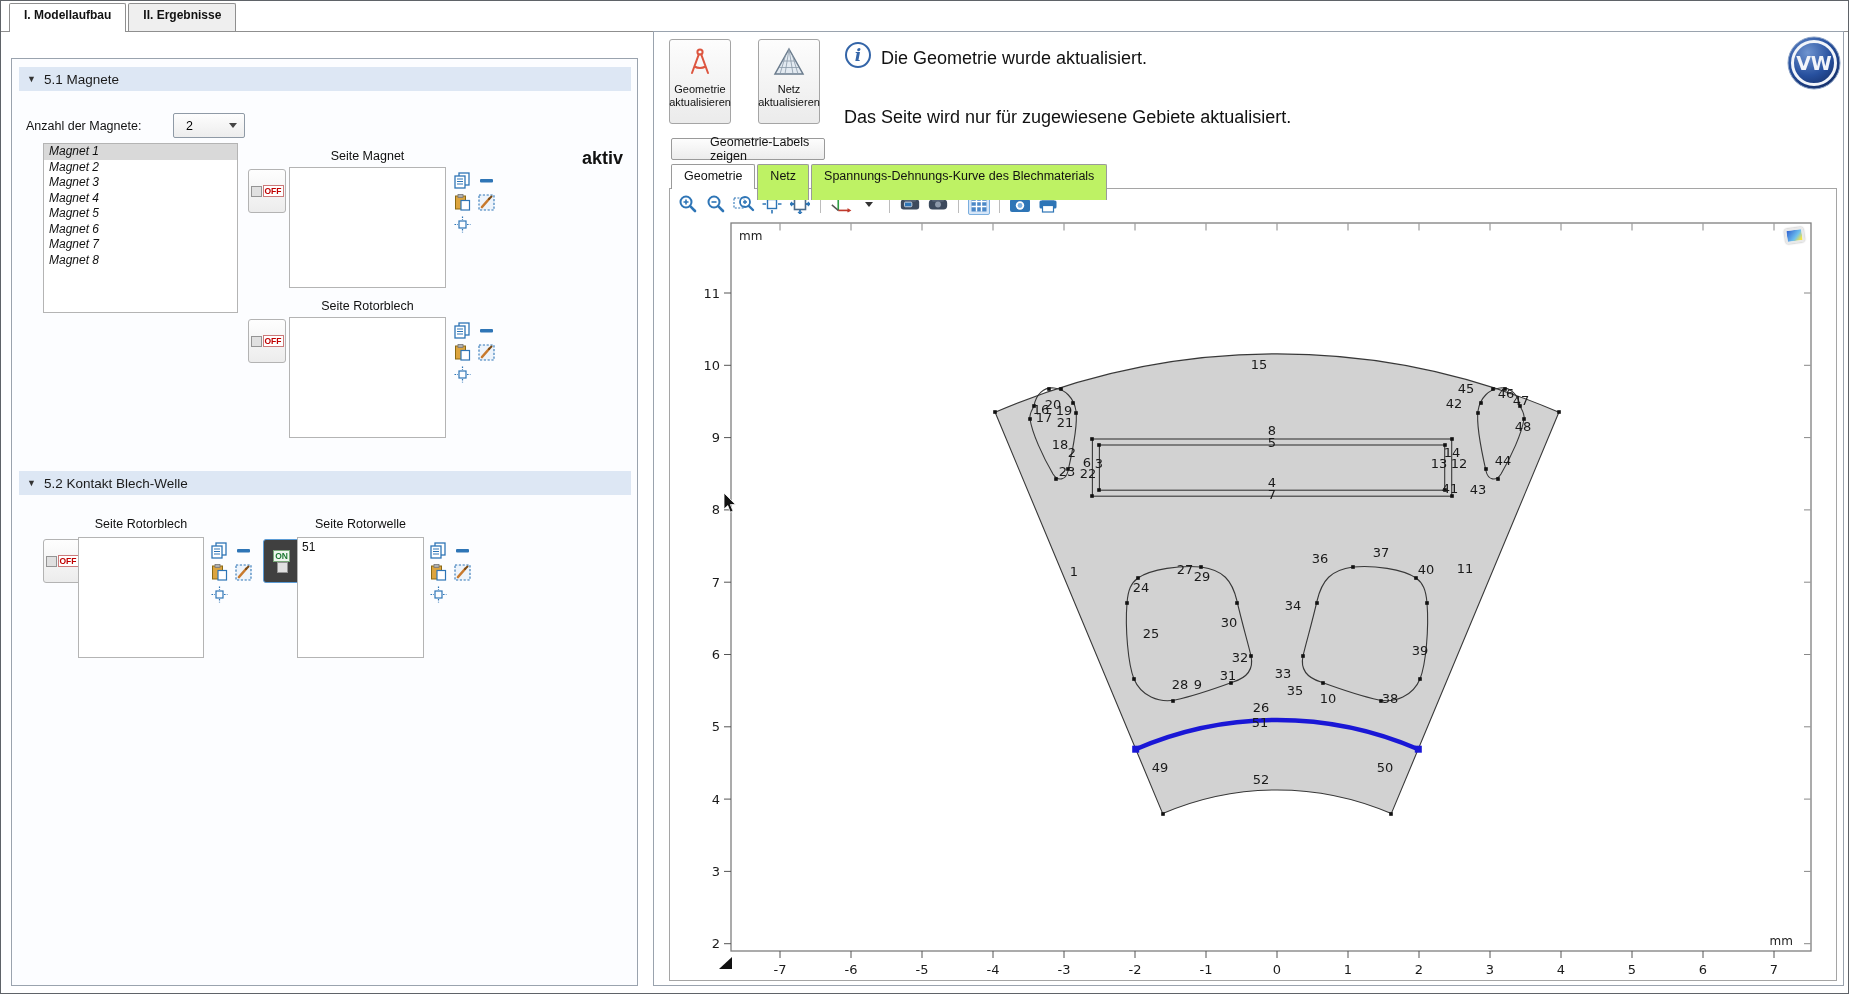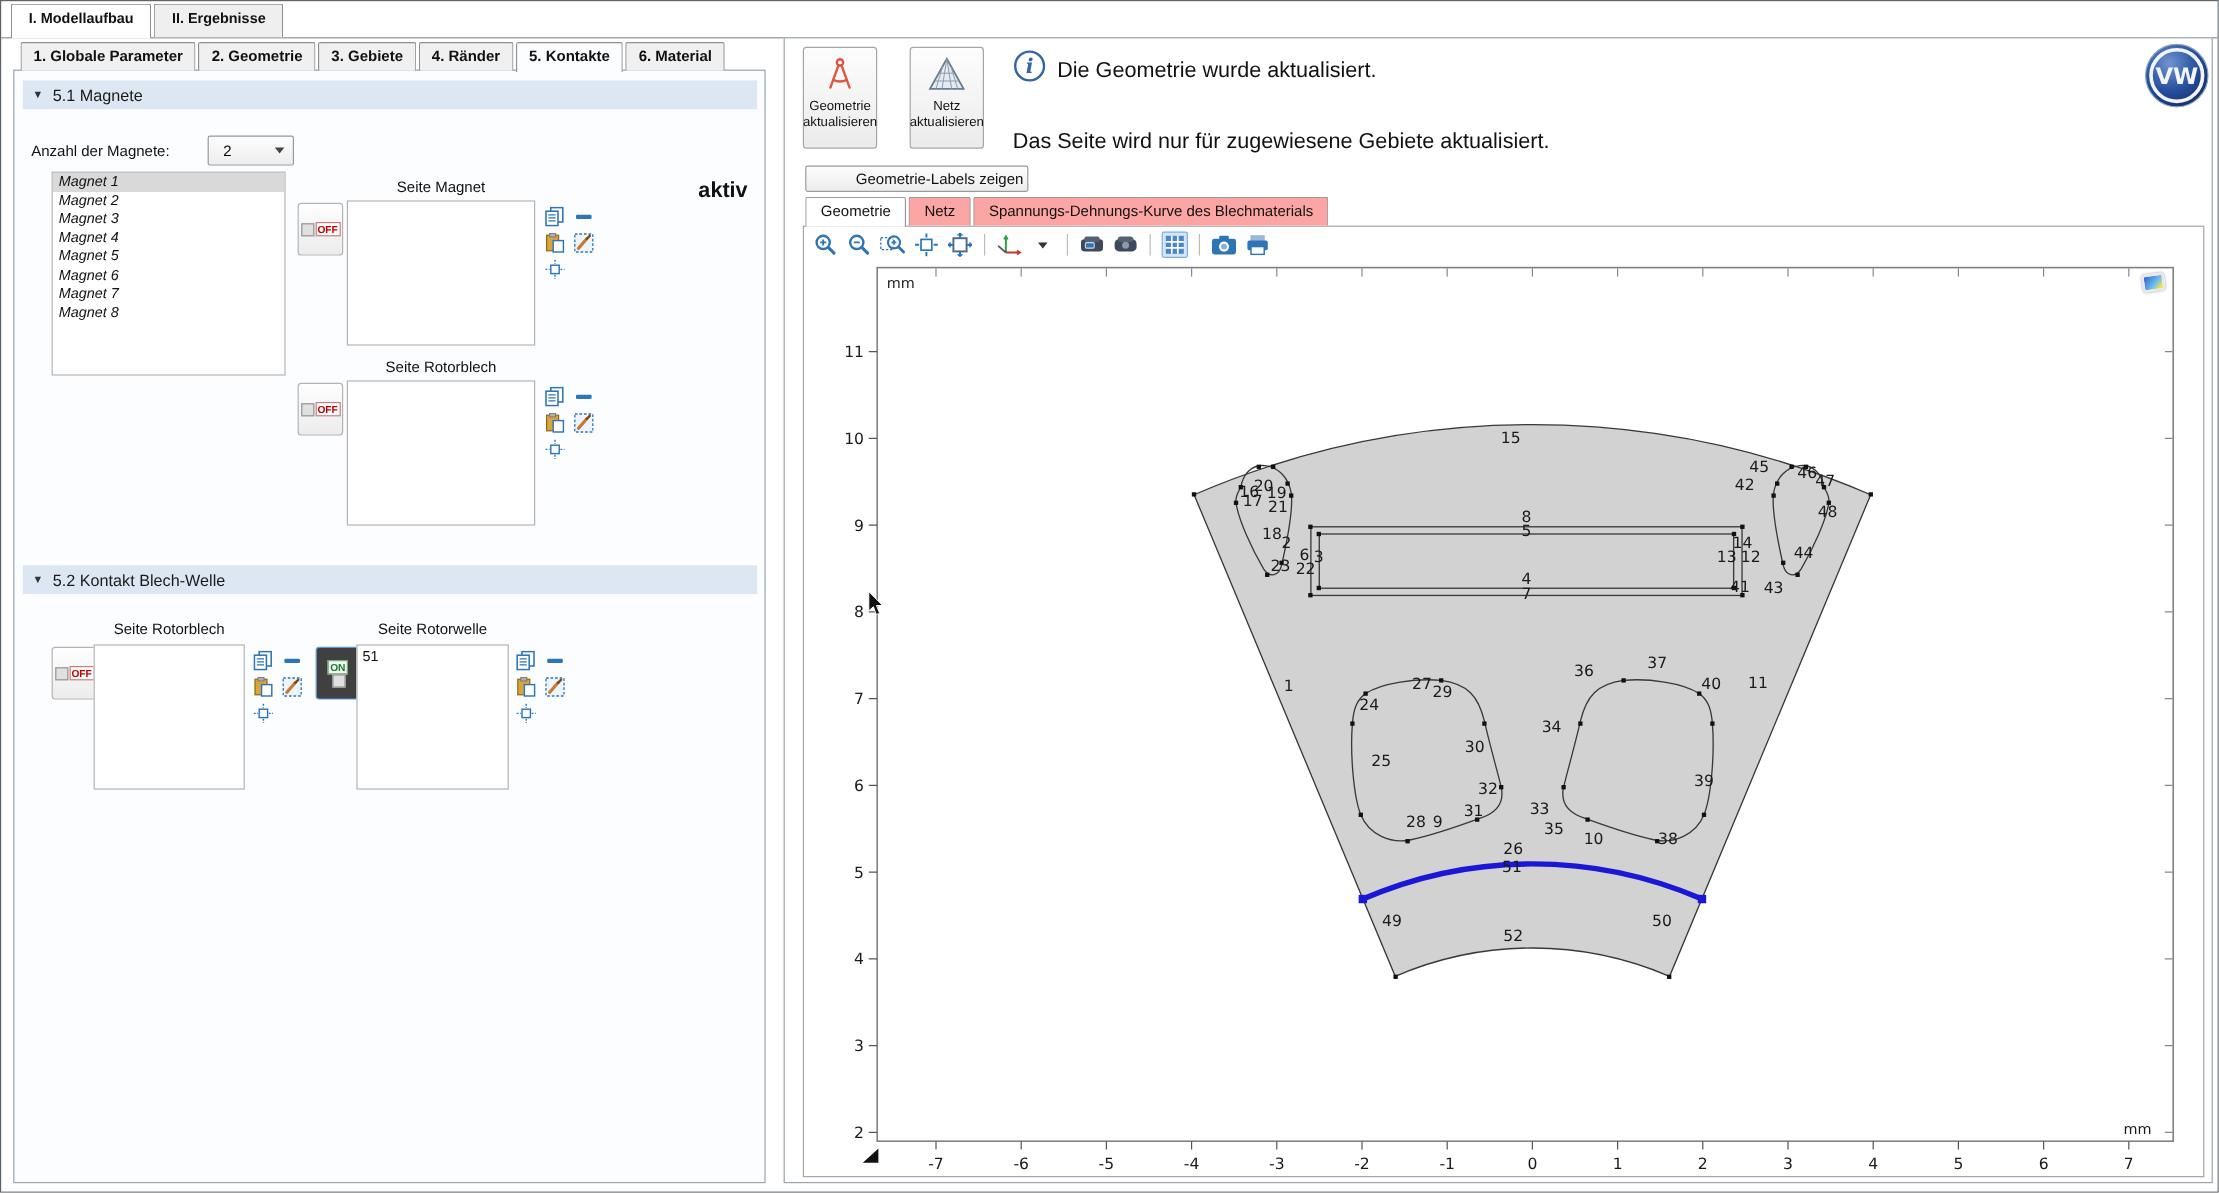--- a/index.html
+++ b/index.html
@@ -66,23 +66,23 @@
                  background:#fff; border:1px solid #9aa3ae; }
   .big-btn { position:absolute; width:62px; height:85px; background:linear-gradient(#fdfdfd,#ebebeb);
              border:1px solid #a5a5a5; border-radius:3px; display:flex; flex-direction:column;
              align-items:center; justify-content:flex-start; padding-top:6px; }
   .big-btn .lbl { font-size:11px; color:#111; text-align:center; line-height:13px; margin-top:5px; }
   .info-text { position:absolute; font-size:18px; color:#111; }
   .small-btn { position:absolute; height:22px; background:linear-gradient(#fdfdfd,#ececec);
                border:1px solid #9a9a9a; border-radius:2px; font-size:12.5px; color:#111;
                display:flex; align-items:center; justify-content:center; }
   .graph-tabs { position:absolute; left:670px; top:163px; display:flex; z-index:3; }
-  .graph-tab { font-size:12.5px; color:#111; padding:4px 12px; background:#fca5a5;
+  .graph-tab { font-size:12.5px; color:#111; padding:4px 12px; background:#bef264;
                border:1px solid #9a9a9a; border-bottom:none; border-radius:2px 2px 0 0;
-               margin-right:2px; height:24px; }
+               margin-right:2px; height:36px; }
   .graph-tab.active { background:#fff; height:25px; }
   .content-box { position:absolute; left:668px; top:187px; width:1168px; height:793px;
                  background:#fff; border:1px solid #a5a5a5; }
   .gtoolbar { position:absolute; left:676px; top:190px; height:26px; display:flex;
               align-items:center; gap:6px; }
   .gsep { width:1px; height:18px; background:#bcbcbc; margin:0 3px; }
   .gicon { width:22px; height:22px; display:flex; align-items:center; justify-content:center; }
   .gicon.active { background:#d6e6f8; border:1px solid #7aaede; border-radius:2px; }
 
   .plot-svg { position:absolute; left:690px; top:216px; }
@@ -103,28 +103,20 @@
 
 <div class="window">
 
   <div class="main-tabs">
       <span class="main-tab active">I. Modellaufbau</span>
       <span class="main-tab">II. Ergebnisse</span>
     </div>
   <div class="main-tab-underline"></div>
 
   <div class="left-panel"></div>
-  <div class="sub-tabs">
-      <span class="sub-tab">1. Globale Parameter</span>
-      <span class="sub-tab">2. Geometrie</span>
-      <span class="sub-tab">3. Gebiete</span>
-      <span class="sub-tab">4. Ränder</span>
-      <span class="sub-tab active">5. Kontakte</span>
-      <span class="sub-tab">6. Material</span>
-    </div>
 
   <div class="section-header" style="top:66px;">
     <span class="tri">▼</span>
     <span>5.1 Magnete</span>
   </div>
 
   <div class="field-label" style="left:25px; top:118px;">Anzahl der Magnete:</div>
   <div class="combo" style="left:172px; top:112px;">
     <span>2</span>
     <span class="caret"></span>
@@ -344,21 +336,21 @@
     <text x="27" y="34" text-anchor="middle" font-family="DejaVu Sans, sans-serif" font-size="19" font-weight="bold" fill="#f2f5fa">VW</text>
   </svg>
 
   <svg style="position:absolute; left:843px; top:40px;" width="28" height="28" viewBox="0 0 28 28">
     <circle cx="14" cy="14" r="12" fill="#fff" stroke="#3465a8" stroke-width="2"></circle>
     <text x="14" y="20" text-anchor="middle" font-family="DejaVu Serif, serif" font-style="italic" font-weight="bold" font-size="17" fill="#3465a8">i</text>
   </svg>
   <div class="info-text" style="left:880px; top:47px;">Die Geometrie wurde aktualisiert.</div>
   <div class="info-text" style="left:843px; top:106px;">Das Seite wird nur für zugewiesene Gebiete aktualisiert.</div>
 
-  <div class="small-btn" style="left:670px; top:137px; width:186px;padding-left:38px;">Geometrie-Labels zeigen</div>
+  <div class="small-btn" style="left:670px; top:137px; width:154px;padding-left:38px;">Geometrie-Labels zeigen</div>
 
   <div class="graph-tabs">
       <span class="graph-tab active">Geometrie</span>
       <span class="graph-tab">Netz</span>
       <span class="graph-tab">Spannungs-Dehnungs-Kurve des Blechmaterials</span>
     </div>
   <div class="content-box"></div>
 
   <div class="gtoolbar">
       <span class="gicon">

